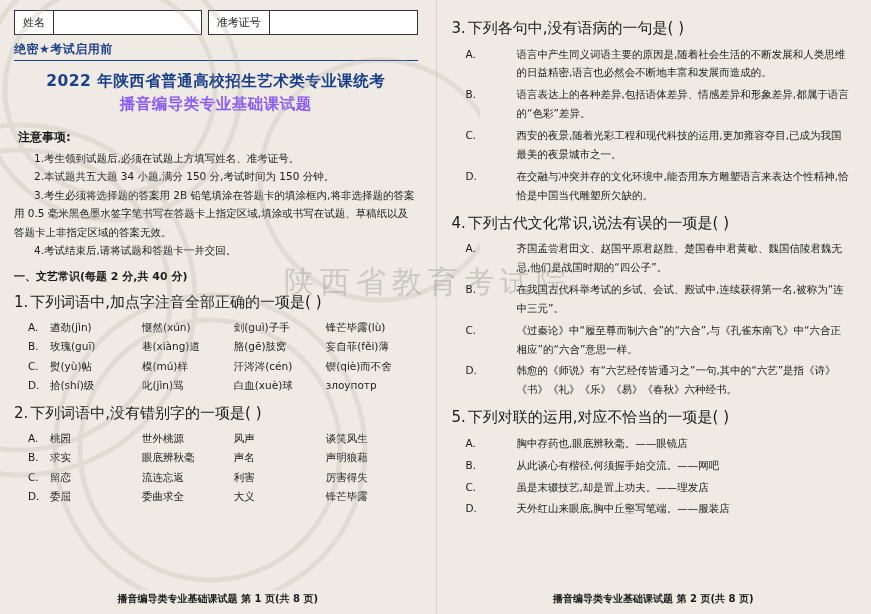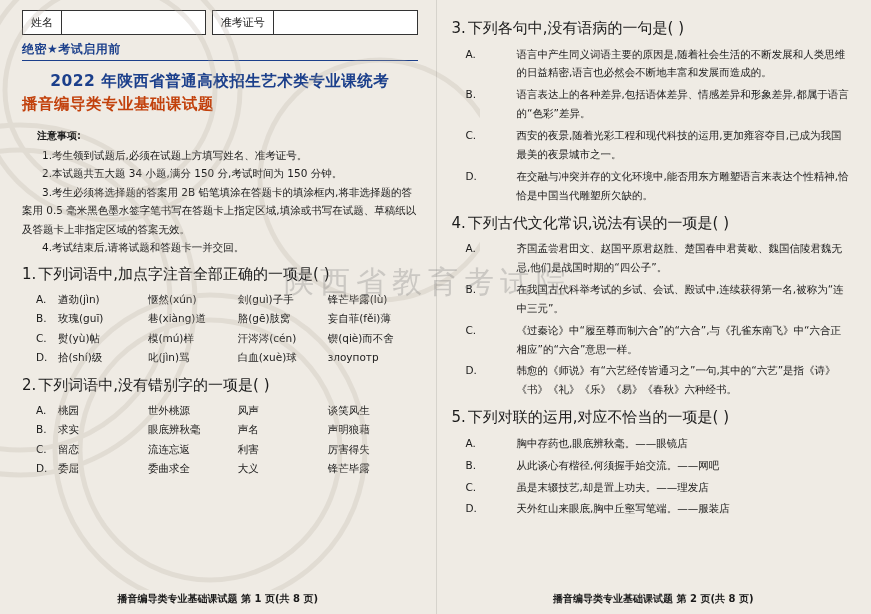--- a/index.html
+++ b/index.html
@@ -13,21 +13,21 @@
     overflow: hidden;
   }
   .page {
     position:absolute; inset:0;
     display:flex;
   }
   .col {
     position:relative;
     height:100%;
   }
-  .col-left { width: 50%; padding: 10px 18px 6px 22px; }
+  .col-left { width: 50%; padding: 10px 18px 6px 14px; }
   .col-right { width: 50%; padding: 10px 22px 6px 16px; }
   .divider {
     position:absolute; left:50%; top:0; bottom:0;
     width:1px; background: rgba(0,0,0,0.10);
   }
   
   .rings {
     position:absolute; left:-40px; top:-30px; width:520px; height:620px;
     pointer-events:none; opacity:0.25;
   }
@@ -59,25 +59,25 @@
     font-size: 12px; font-weight: bold; color:#1b3f8b;
     margin: 6px 0 2px 0; letter-spacing:0.5px;
   }
   .rule { border-top:1px solid #1b3f8b; margin-bottom:10px; }
 
   h1.title {
     color:#1b3f8b; font-size: 15.5px; font-weight:bold;
     text-align:center; margin: 10px 0 2px 0; letter-spacing:0.5px;
   }
   h2.subtitle {
-    color:#c2410c; font-size: 15.5px; font-weight:bold;
-    text-align:left; margin: 2px 0 14px 0; letter-spacing:0.5px;
-  }
-
-  .notice-title { font-size:10px; font-weight:bold; margin: 6px 0 3px 15px; }
+    color:#8b5cf6; font-size: 15.5px; font-weight:bold;
+    text-align:center; margin: 2px 0 14px 0; letter-spacing:0.5px;
+  }
+
+  .notice-title { font-size:12px; font-weight:bold; margin: 6px 0 3px 4px; }
   .notice-item { font-size:10.5px; line-height:1.75; text-indent:0; margin-left:0; }
   .notice-item.indent { text-indent: 20px; }
 
   .section-head { font-size:11px; font-weight:bold; margin: 10px 0 4px 0; }
   .q { font-size:15px; line-height:1.7; margin: 6px 0 2px 0; }
   .q .num { margin-right:2px; }
   .opts { margin: 0 0 2px 0; }
   .opt-row {
     display:flex; font-size:10.5px; line-height:1.85;
     padding-left: 14px;
@@ -129,20 +129,21 @@
 
     <h1 class="title">2022 年陕西省普通高校招生艺术类专业课统考</h1>
     <h2 class="subtitle">播音编导类专业基础课试题</h2>
 
     <div class="notice-title">注意事项:</div>
     <div class="notice-item indent">1.考生领到试题后,必须在试题上方填写姓名、准考证号。</div>
     <div class="notice-item indent">2.本试题共五大题 34 小题,满分 150 分,考试时间为 150 分钟。</div>
     <div class="notice-item indent">3.考生必须将选择题的答案用 2B 铅笔填涂在答题卡的填涂框内,将非选择题的答案用 0.5 毫米黑色墨水签字笔书写在答题卡上指定区域,填涂或书写在试题、草稿纸以及答题卡上非指定区域的答案无效。</div>
     <div class="notice-item indent">4.考试结束后,请将试题和答题卡一并交回。</div>
 
+    <div class="section-head">一、文艺常识(每题 2 分,共 40 分)</div>
 
     <div class="q">
       <span class="num">1.</span><span>下列词语中,加点字注音全部正确的一项是(       )</span>
     </div>
     <div class="opts">
       <div class="opt-row">
         <span class="opt-label">A.</span>
         <span class="opt-cols">
           <span>遒劲(jìn)</span>
           <span>惬然(xún)</span>

